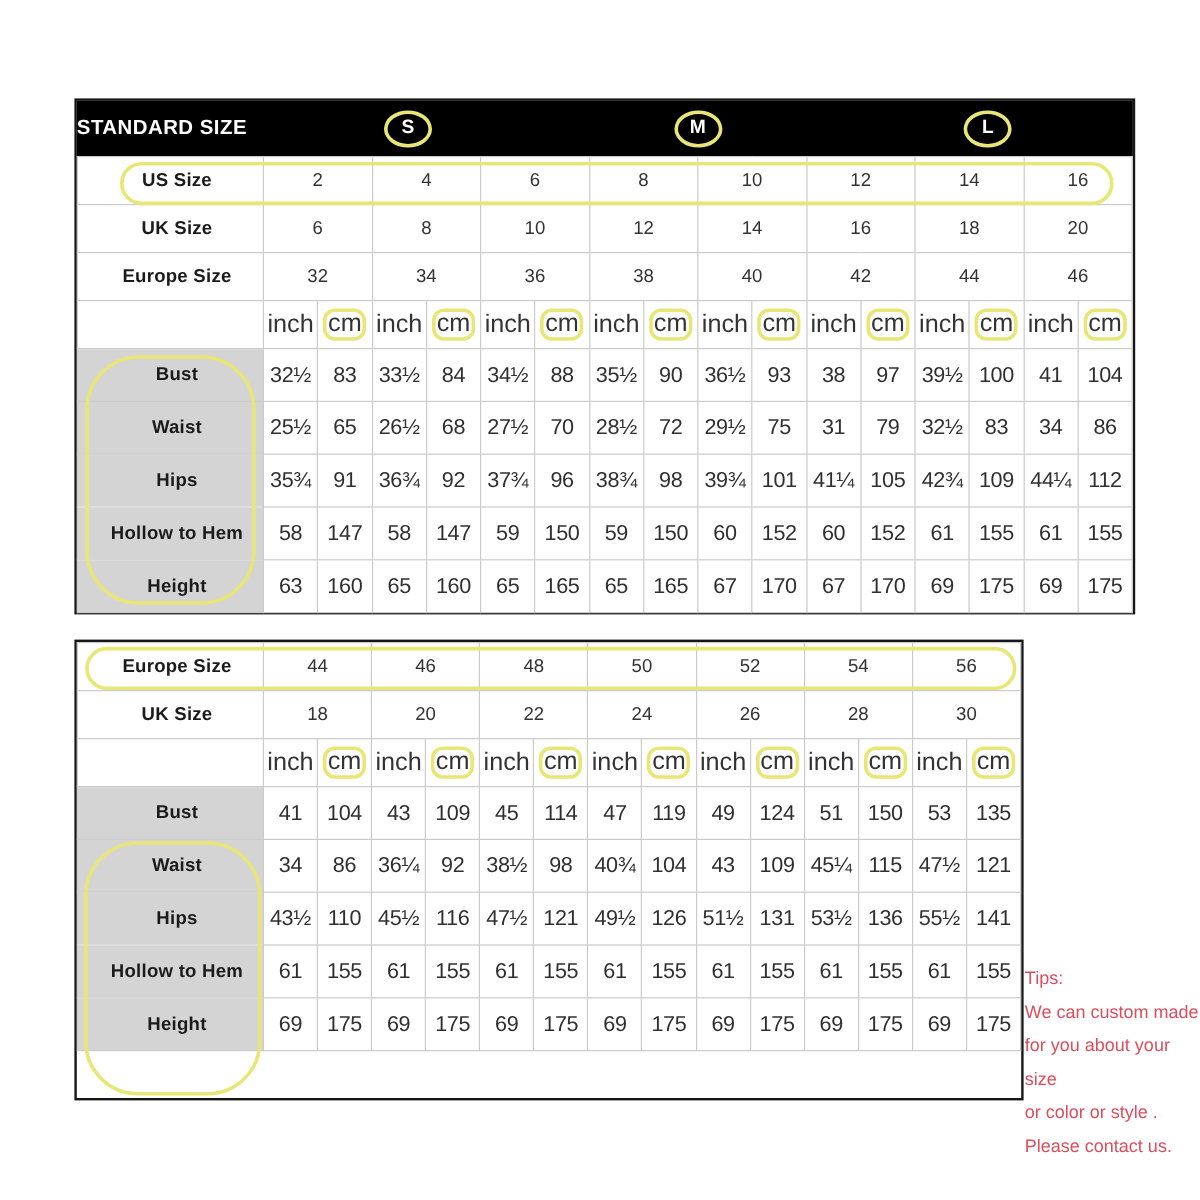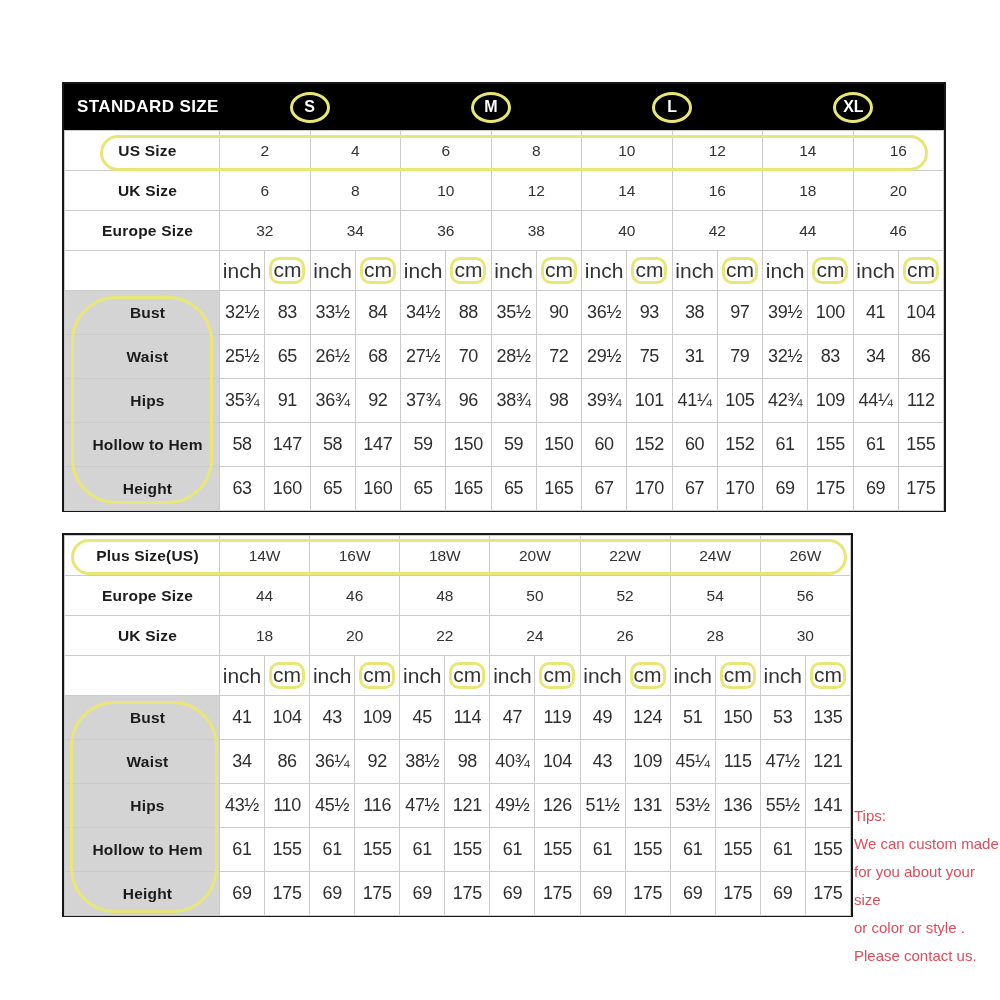--- a/index.html
+++ b/index.html
@@ -24,21 +24,21 @@
   }
   #standard-wrap{left:62px;top:82px;width:884px;height:430px;}
   #plus-wrap{left:62px;top:533px;width:791px;height:384px;}
 
   .black-header{
     height:46px;background:var(--header-bg);position:relative;
     display:flex;align-items:center;
   }
   .header-title{
     color:var(--header-text);font-weight:bold;font-size:17px;
-    letter-spacing:.4px;padding-left:13px;white-space:nowrap;
+    letter-spacing:.4px;white-space:nowrap;
   }
   .circles{
     position:absolute;left:155px;right:0;top:0;height:100%;display:flex;
   }
   .circle-slot{flex:1;display:flex;align-items:center;justify-content:center;}
   .size-circle{
     min-width:40px;height:31px;box-sizing:border-box;
     border:3.5px solid var(--highlight);border-radius:50%;
     color:#fff;font-weight:bold;font-size:16px;
     display:flex;align-items:center;justify-content:center;padding:0 4px;
@@ -84,23 +84,20 @@
     <span class="header-title">STANDARD SIZE</span>
     <div class="circles" id="standard-circles">
         <div class="circle-slot">
           <span class="size-circle">S</span>
         </div>
         <div class="circle-slot">
           <span class="size-circle">M</span>
         </div>
         <div class="circle-slot">
           <span class="size-circle">L</span>
-        </div>
-        <div class="circle-slot">
-          <span class="size-circle">XL</span>
         </div>
       </div>
   </div>
   <table id="standard-table">
       <colgroup>
         <col style="width: 155px;">
         <col>
         <col>
         <col>
         <col>
@@ -285,30 +282,20 @@
         <col>
         <col>
         <col>
         <col>
         <col>
         <col>
         <col>
       </colgroup>
       <tbody>
         <tr class="size-row">
-          <th class="row-label">Plus Size(US)</th>
-          <td colspan="2">14W</td>
-          <td colspan="2">16W</td>
-          <td colspan="2">18W</td>
-          <td colspan="2">20W</td>
-          <td colspan="2">22W</td>
-          <td colspan="2">24W</td>
-          <td colspan="2">26W</td>
-        </tr>
-        <tr class="size-row">
           <th class="row-label">Europe Size</th>
           <td colspan="2">44</td>
           <td colspan="2">46</td>
           <td colspan="2">48</td>
           <td colspan="2">50</td>
           <td colspan="2">52</td>
           <td colspan="2">54</td>
           <td colspan="2">56</td>
         </tr>
         <tr class="size-row">

